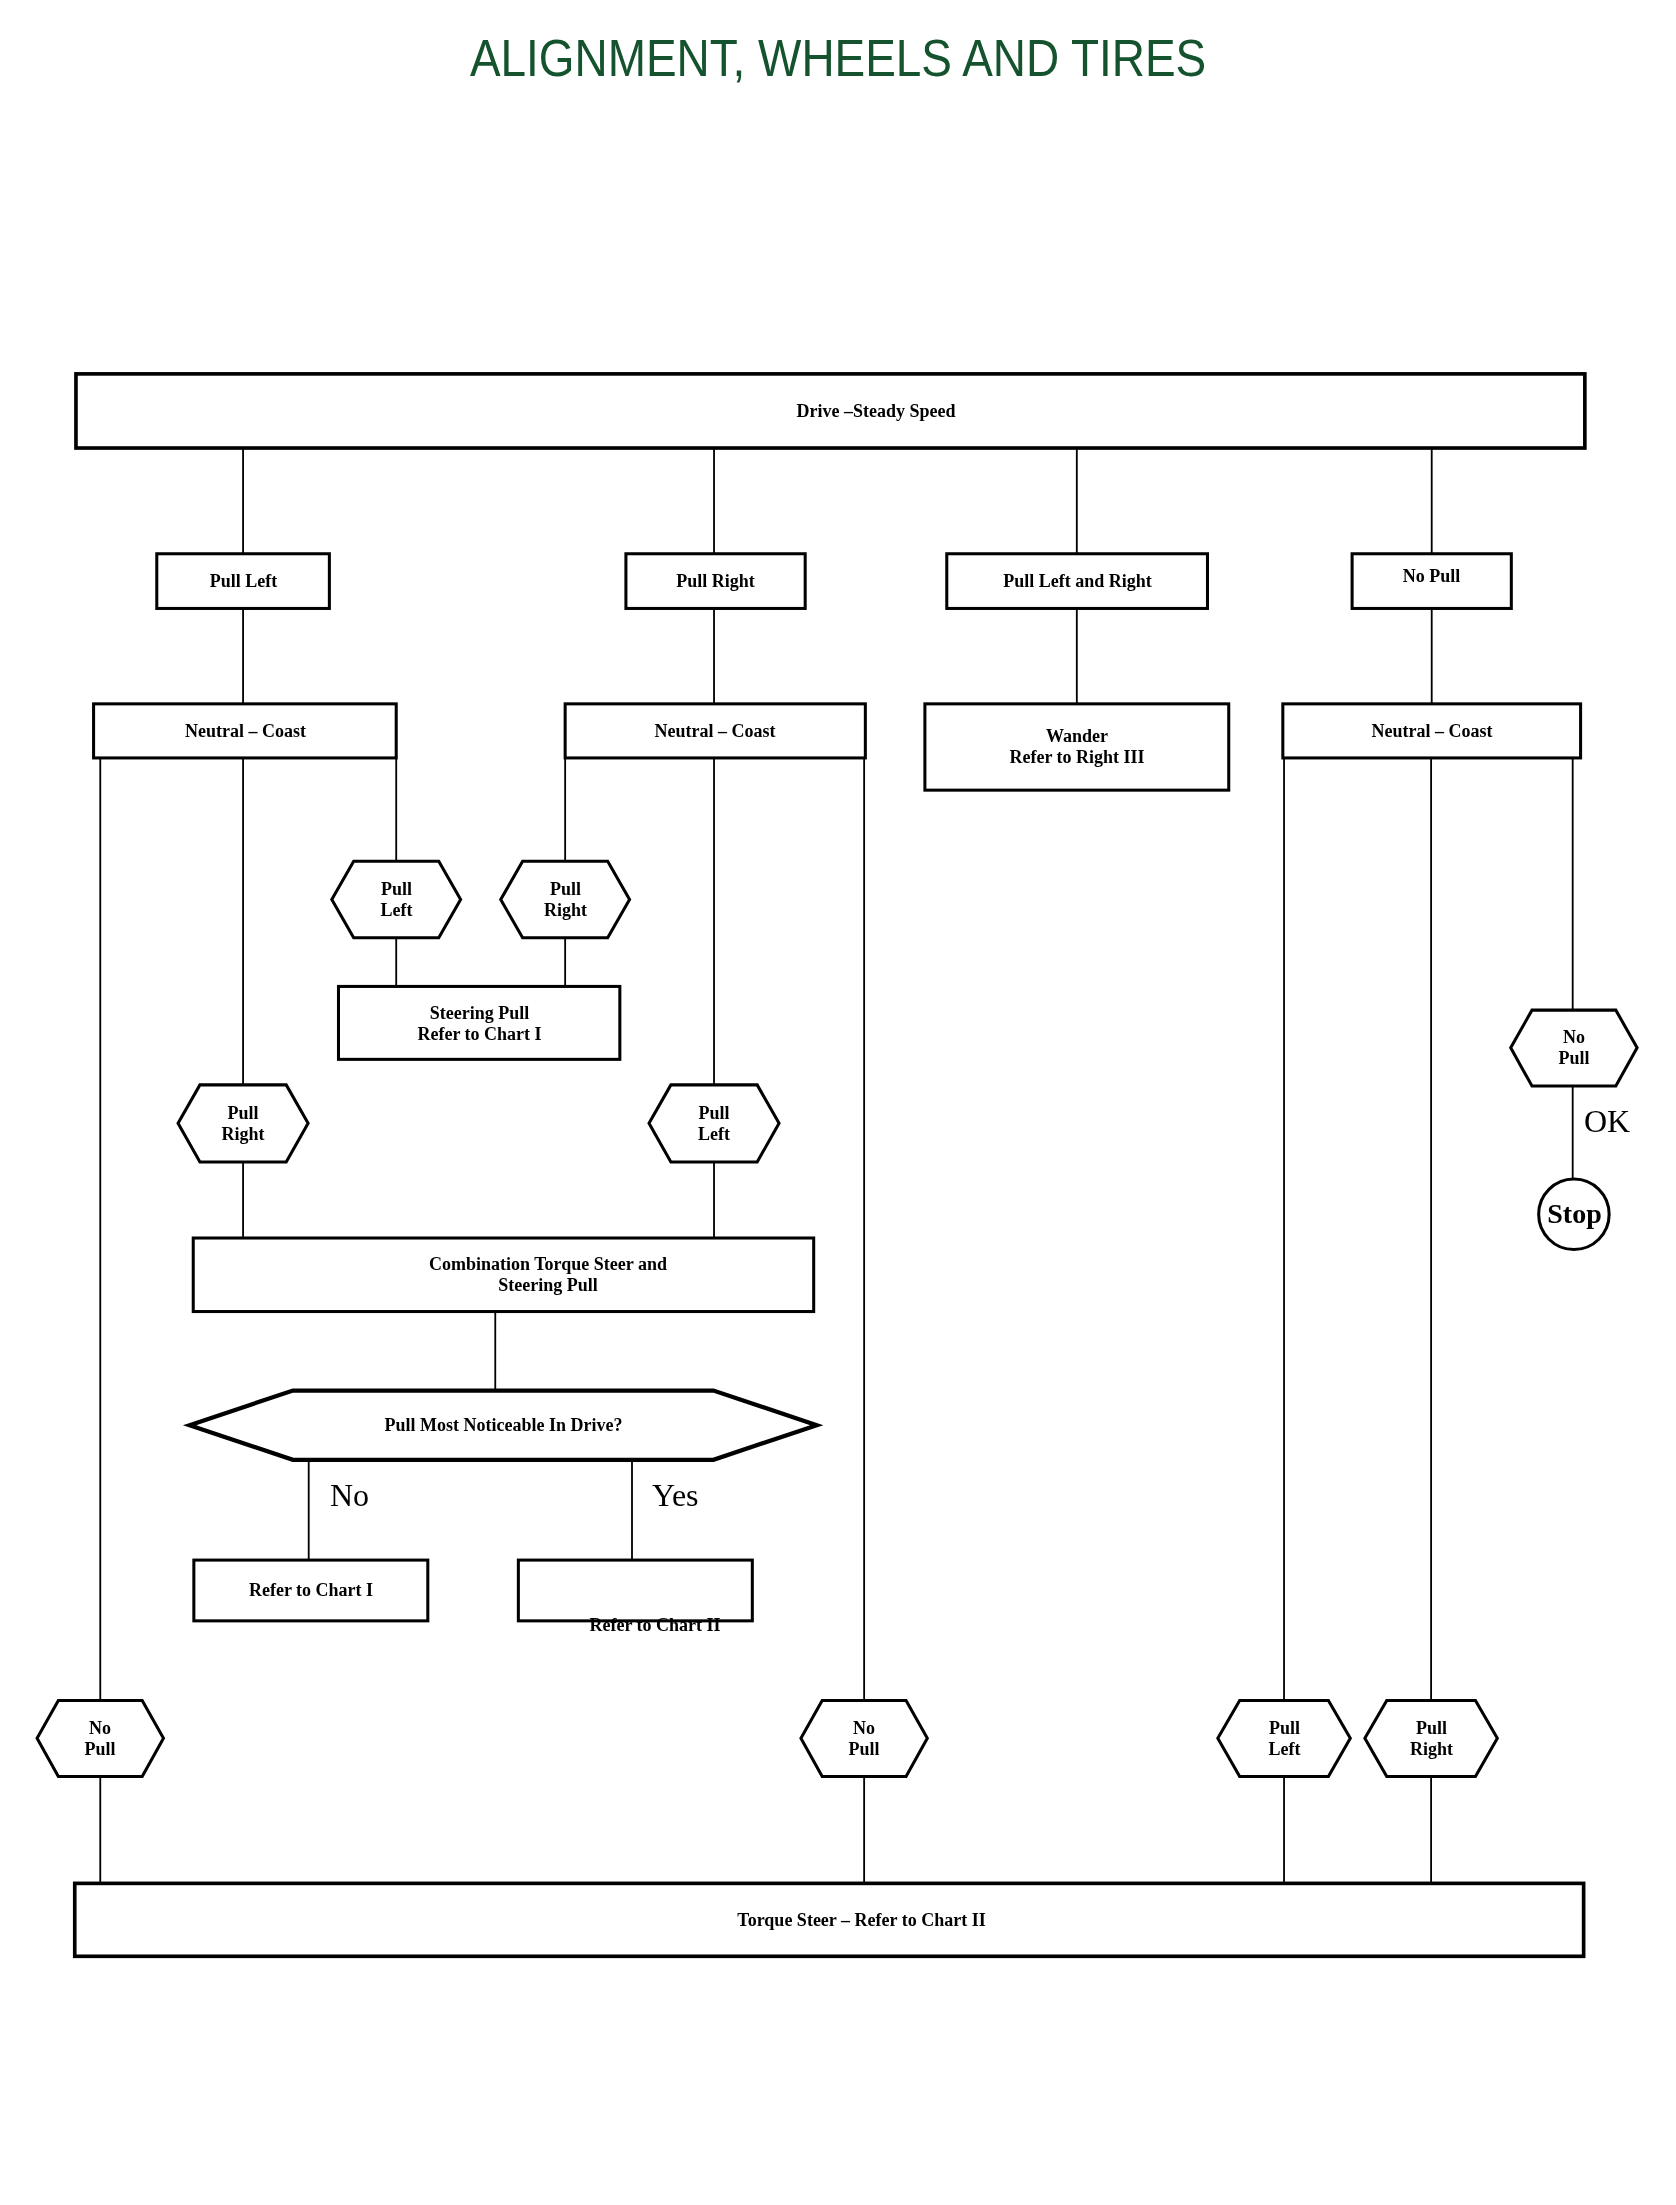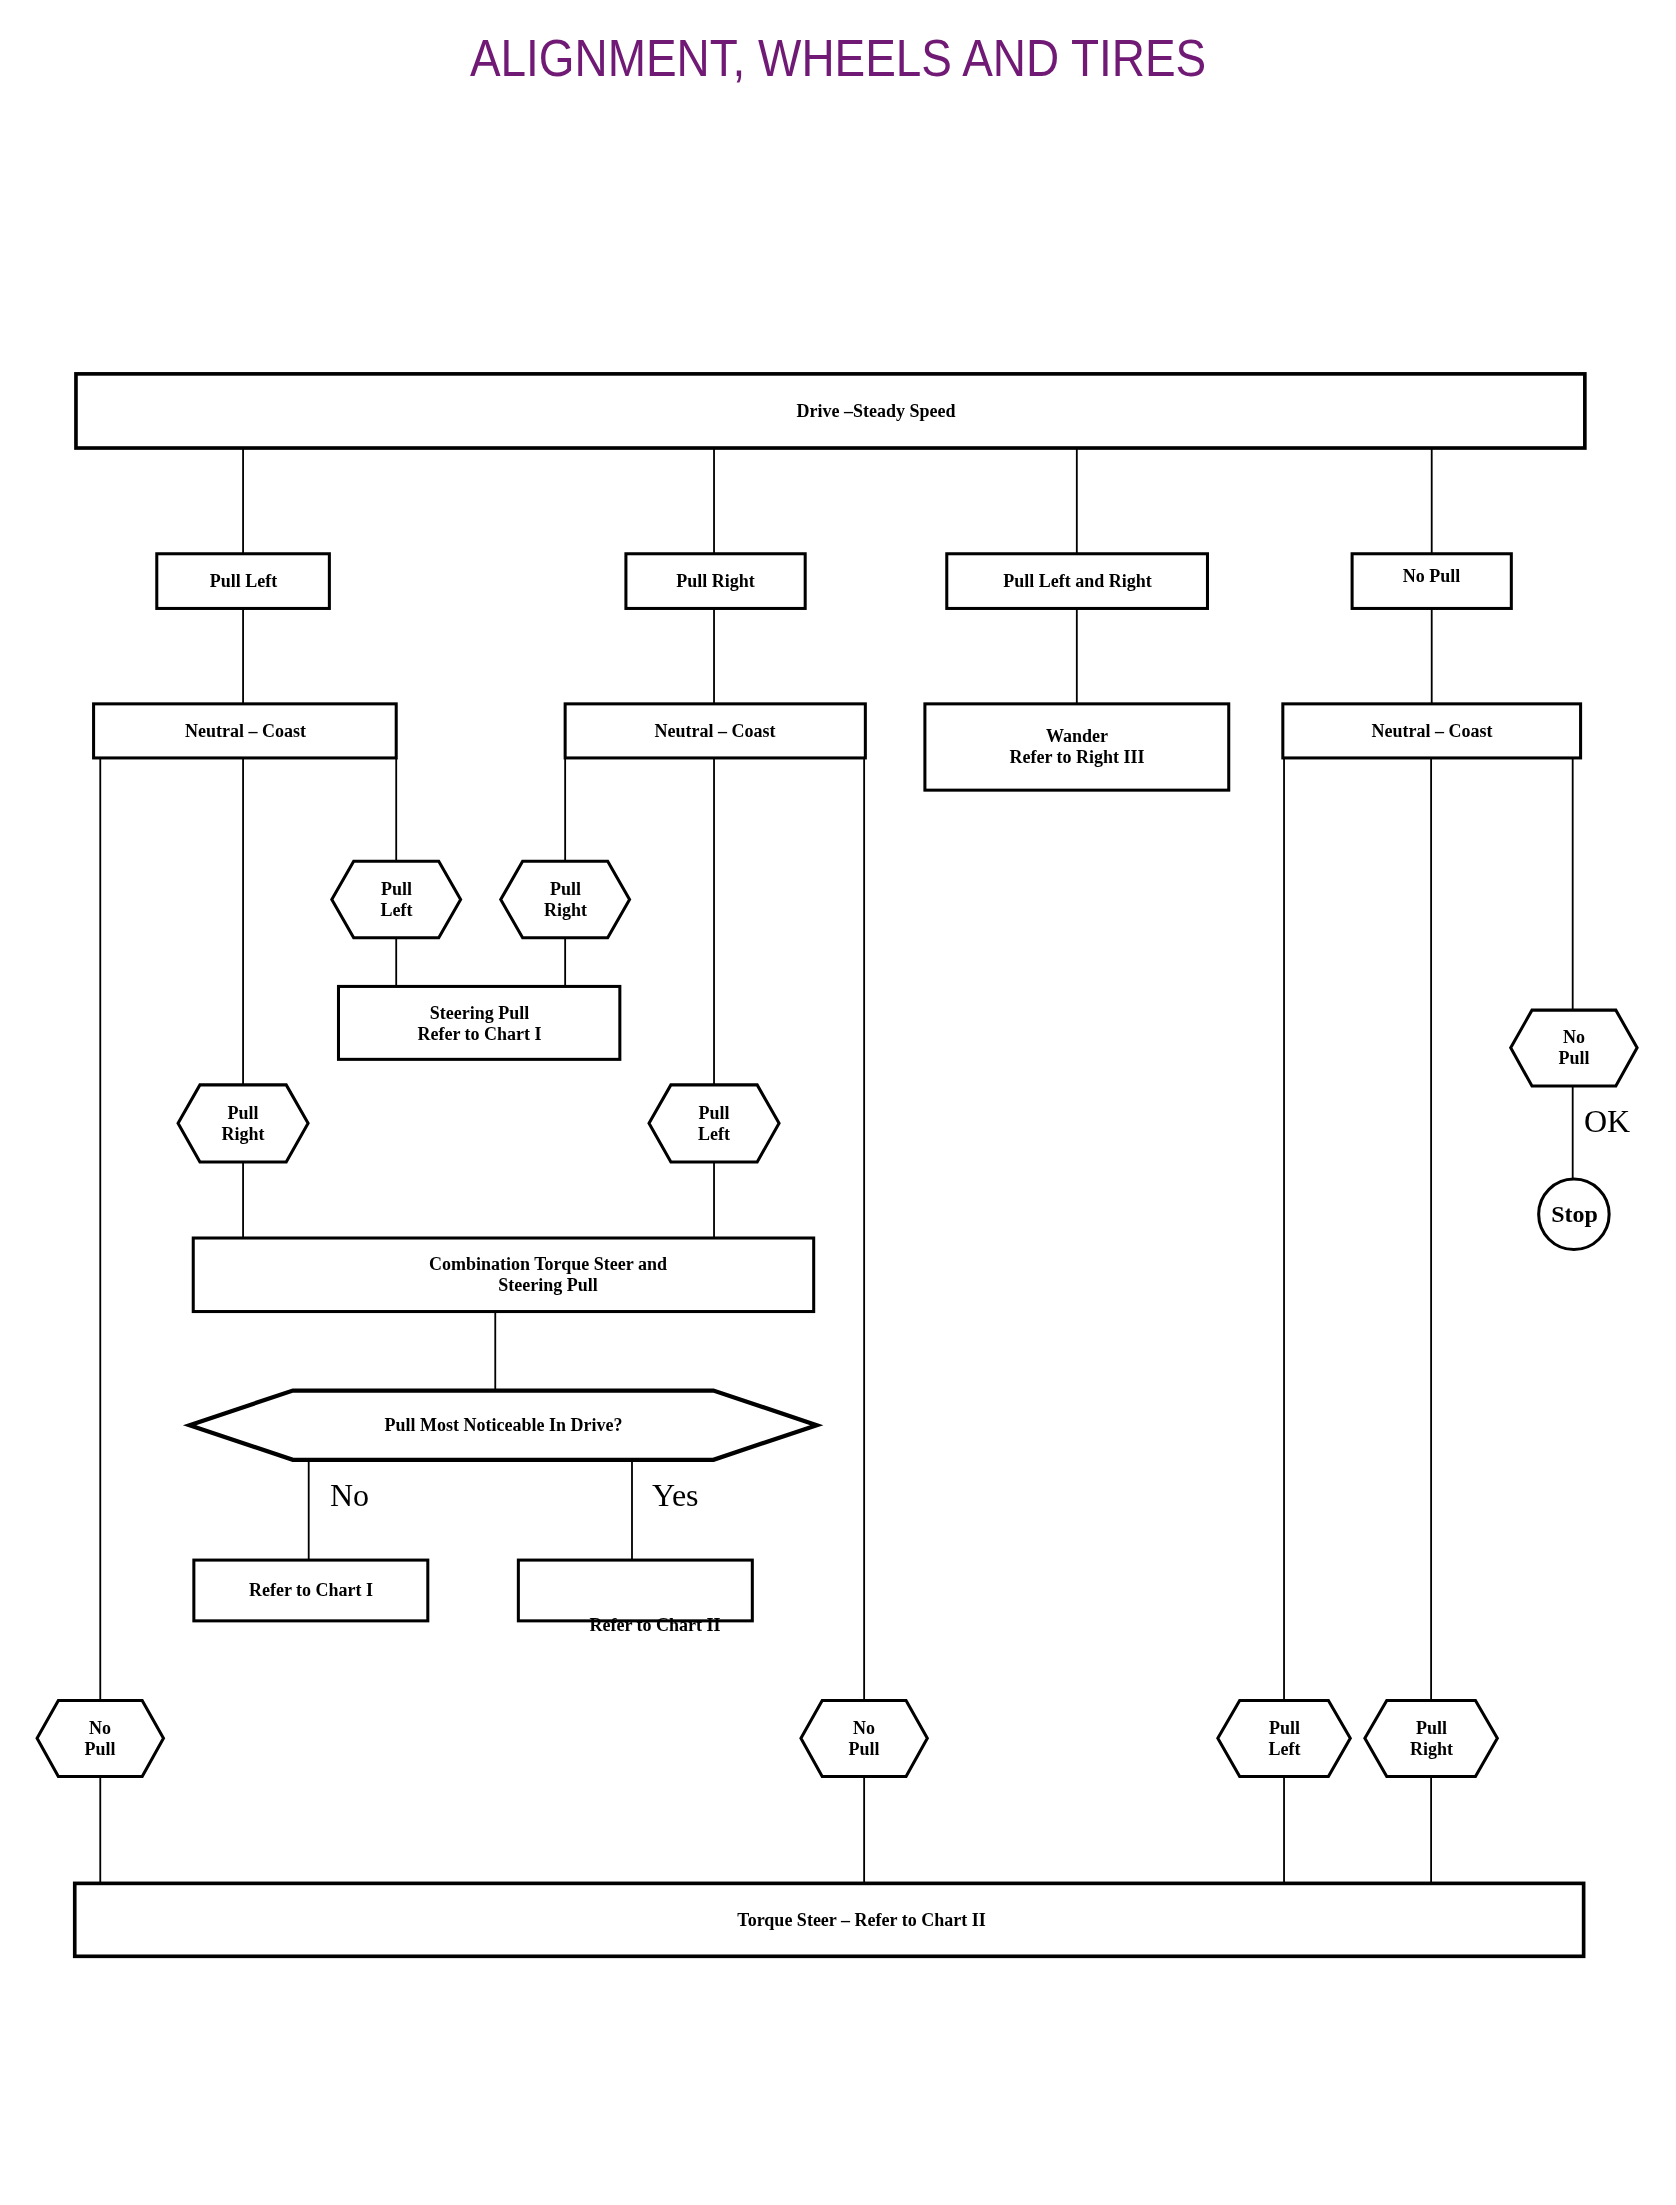--- a/index.html
+++ b/index.html
@@ -1,27 +1,27 @@
 <!DOCTYPE html>
 <html style="font-size:9.7px"><head>
 <meta charset="utf-8">
 <style>
   html,body{margin:0;padding:0;background:#ffffff;}
   .page{position:relative;width:1676px;height:2205px;background:#ffffff;overflow:hidden;
         font-family:"Liberation Serif", serif;color:#000;}
   .diagram-svg{position:absolute;left:0;top:0;width:1676px;height:2205px;}
   .title{position:absolute;left:0;top:29px;width:100%;text-align:center;
-         font-family:"Liberation Sans", sans-serif;font-weight:400;font-size:51px;color:#701a75;text-decoration:underline;}
+         font-family:"Liberation Sans", sans-serif;font-weight:400;font-size:51px;color:#14532d;text-decoration:underline;}
   .title-inner{display:inline-block;transform:scaleX(0.9);white-space:nowrap;}
   .lbl{position:absolute;display:flex;align-items:center;justify-content:center;
        text-align:center;font-weight:700;font-size:18px;line-height:1.15;color:#000;
        white-space:nowrap;}
   .lbl.two{flex-direction:column;}
   .freelbl{position:absolute;font-weight:400;font-size:32px;color:#000;white-space:nowrap;}
-  .stoplbl{font-size:24px;}
+  .stoplbl{font-size:28px;}
 </style>
 </head>
 <body>
 
 <div class="page">
 
   <svg class="diagram-svg" viewBox="0 0 2758 3628" xmlns="http://www.w3.org/2000/svg">
     <g stroke="#000" stroke-width="3">
       <line x1="400" y1="737" x2="400" y2="911"></line>
       <line x1="1175" y1="737" x2="1175" y2="911"></line>

